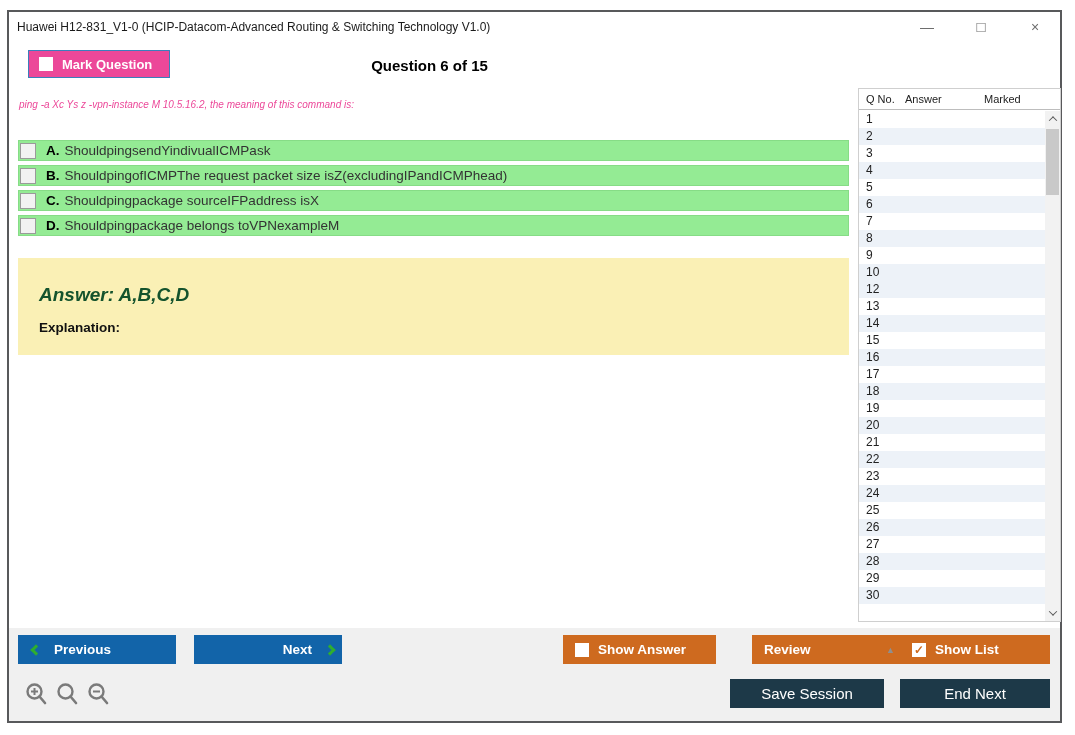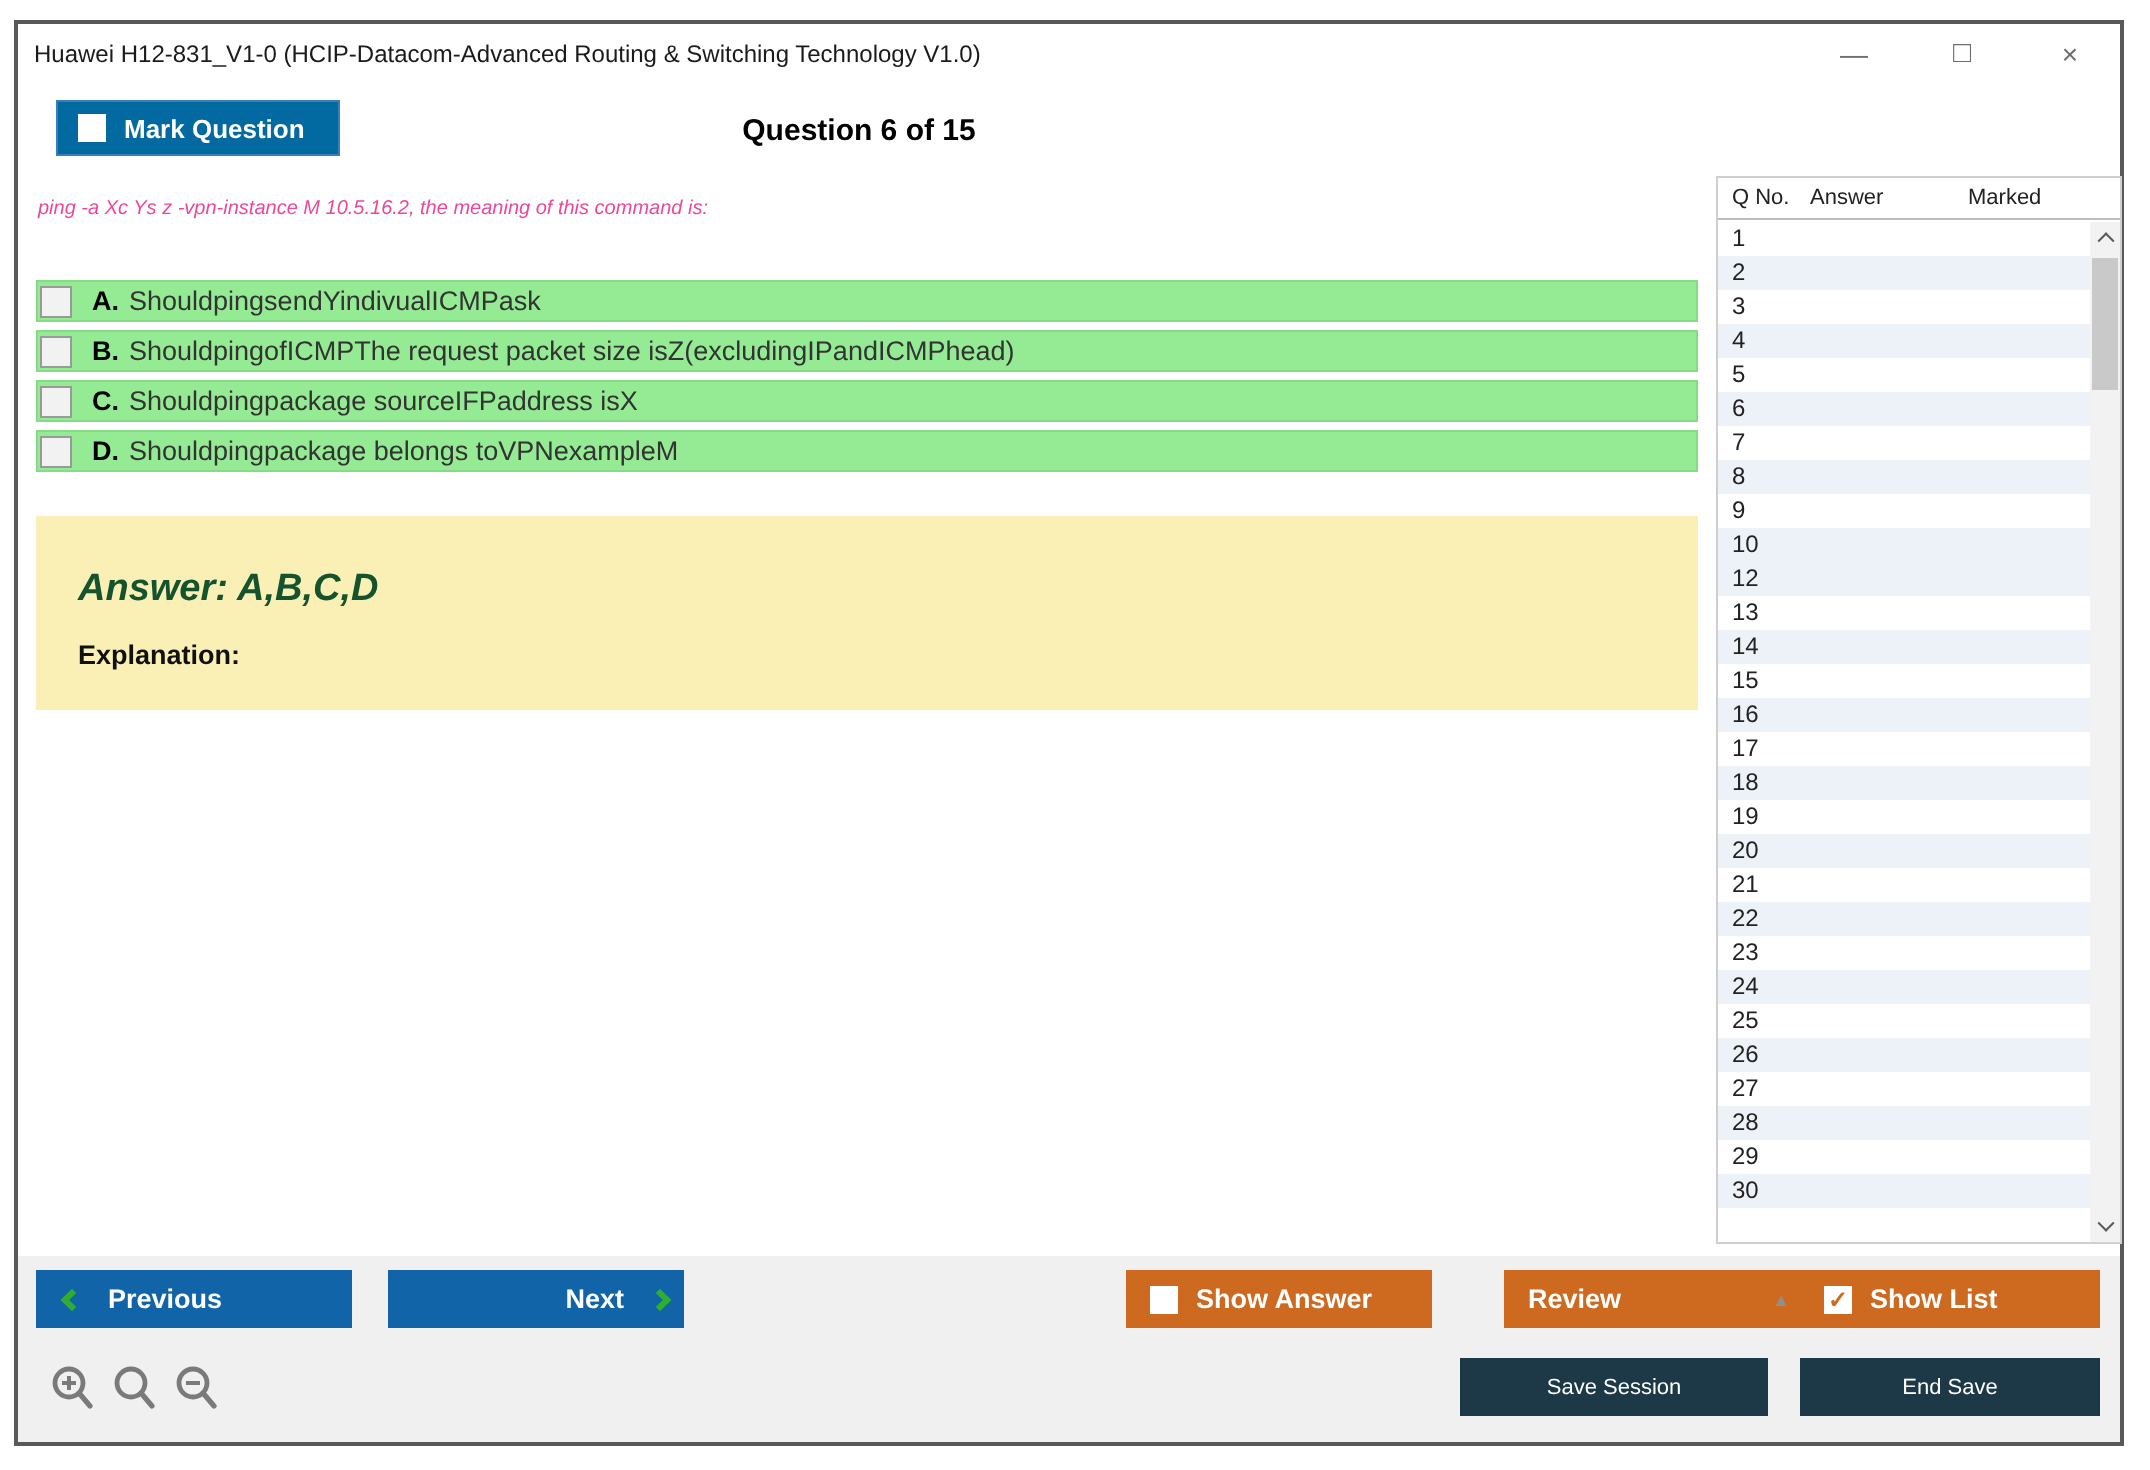--- a/index.html
+++ b/index.html
@@ -15,21 +15,21 @@
   
   .titlebar { position:absolute; left:0; top:0; right:0; height:30px; background:#fff; }
   .title-text { position:absolute; left:8px; top:8px; font-size:12px; color:#1a1a1a; white-space:nowrap; }
   .win-controls { position:absolute; right:14px; top:4px; width:130px; height:22px;
     display:flex; justify-content:space-between; align-items:center; }
   .win-btn { color:#6e6e6e; font-size:14px; width:22px; text-align:center; cursor:default; line-height:22px; }
   .win-btn.max { font-size:15px; }
   
   .mark-btn {
     position:absolute; left:19px; top:38px; width:142px; height:28px;
-    background:#0369a1; color:#fff; font-weight:bold; font-size:13px;
+    background:#ec4899; color:#fff; font-weight:bold; font-size:13px;
     display:flex; align-items:center; padding-left:10px; border:1px solid #3a7fbc;
   }
   .mark-btn .cb { width:14px; height:14px; background:#fff; margin-right:9px; flex:0 0 auto; }
   .q-counter {
     position:absolute; left:0; right:210px; top:45px; text-align:center;
     font-size:15px; font-weight:bold; color:#000;
   }
   
   .q-text { position:absolute; left:10px; top:87px; font-size:10px; color:#ec4899;font-style:italic; }
   .options { position:absolute; left:9px; top:128px; width:831px; display:flex; flex-direction:column; gap:4px; }
@@ -64,21 +64,21 @@
   .sb-up { top:0; } .sb-down { bottom:0; }
   .sb-chev { width:6px; height:6px; border-left:1.5px solid #5a5a5a; border-top:1.5px solid #5a5a5a; }
   .sb-up .sb-chev { transform:rotate(45deg) translate(1px,1px); }
   .sb-down .sb-chev { transform:rotate(225deg) translate(1px,1px); }
   .sb-thumb { position:absolute; left:1px; top:18px; width:13px; height:66px; background:#c9c9c9; }
   
   .footer { position:absolute; left:0; right:0; bottom:0; top:616px; background:#f0f0f0; }
   .btn { position:absolute; height:29px; display:flex; align-items:center; color:#fff; cursor:default; }
   .blue { background:#1264a9; font-weight:bold; font-size:13.5px; }
   .orange { background:#ce6a1f; font-weight:bold; font-size:13.5px; }
-  .navy { background:#1d3948; font-size:11px; justify-content:center; }
+  .navy { background:#1d3948; font-size:15px; justify-content:center; }
   .prev-btn { left:9px; top:7px; width:158px; padding-left:14px; }
   .next-btn { left:185px; top:7px; width:148px; justify-content:flex-end; padding-right:8px; }
   .chev { width:8px; height:8px; flex:0 0 auto; }
   .chev-left { border-left:3px solid #2fae2f; border-bottom:3px solid #2fae2f; transform:rotate(45deg); margin-right:14px; }
   .chev-right { border-right:3px solid #2fae2f; border-top:3px solid #2fae2f; transform:rotate(45deg); margin-left:14px; }
   .show-answer-btn { left:554px; top:7px; width:153px; padding-left:12px; }
   .review-btn { left:743px; top:7px; width:154px; padding-left:12px; }
   .review-arrow { position:absolute; right:11px; top:10px; font-size:9px; color:#8f8f8f; }
   .show-list-btn { left:891px; top:7px; width:150px; padding-left:12px; }
   .btn .cb { width:14px; height:14px; background:#fff; margin-right:9px; flex:0 0 auto; }
@@ -205,21 +205,21 @@
       <span class="review-arrow">▲</span>
     </div>
     <div class="btn orange show-list-btn">
       <span class="cb checked">✓</span>
       <span>Show List</span>
     </div>
     <div class="btn navy save-btn">
       <span>Save Session</span>
     </div>
     <div class="btn navy end-btn">
-      <span>End Save</span>
+      <span>End Next</span>
     </div>
     <div class="zoom-tools">
       <span>
         <svg width="22" height="24" viewBox="0 0 22 24">
           <circle cx="9.5" cy="9.5" r="7" fill="none" stroke="#7a7a7a" stroke-width="2.4"></circle>
           <line x1="14.5" y1="14.5" x2="20" y2="21" stroke="#7a7a7a" stroke-width="2.6" stroke-linecap="round"></line>
           <line x1="6" y1="9.5" x2="13" y2="9.5" stroke="#7a7a7a" stroke-width="2"></line>
           <line x1="9.5" y1="6" x2="9.5" y2="13" stroke="#7a7a7a" stroke-width="2"></line>
         </svg>
       </span>

